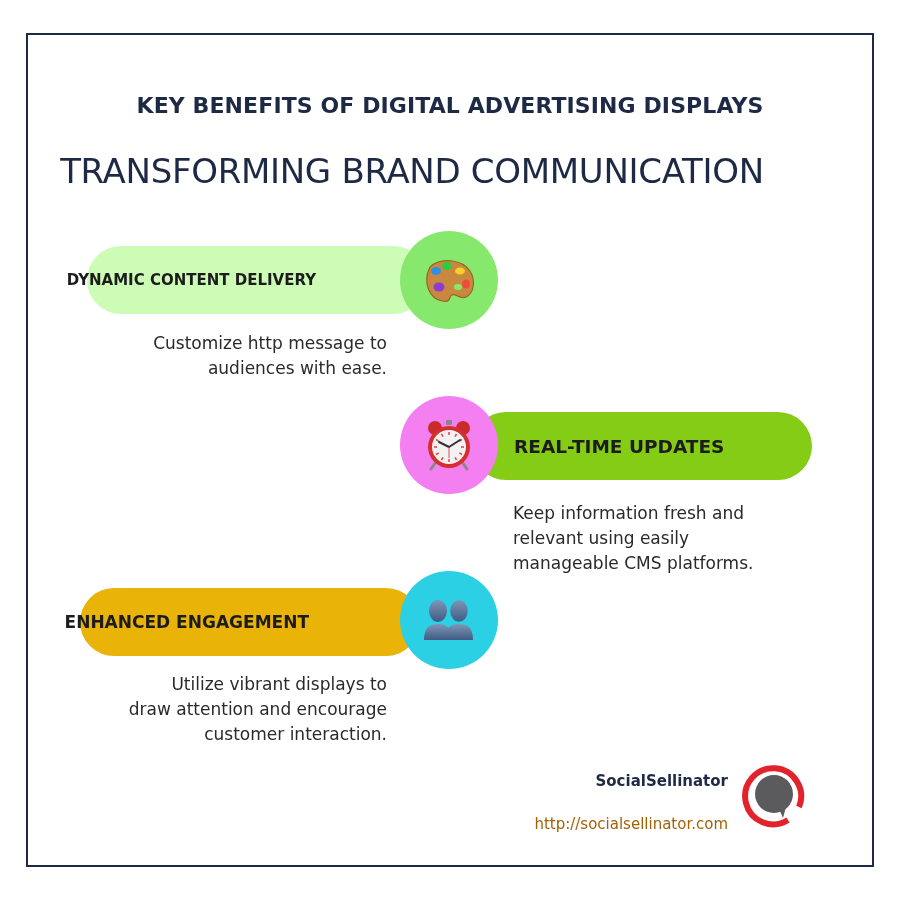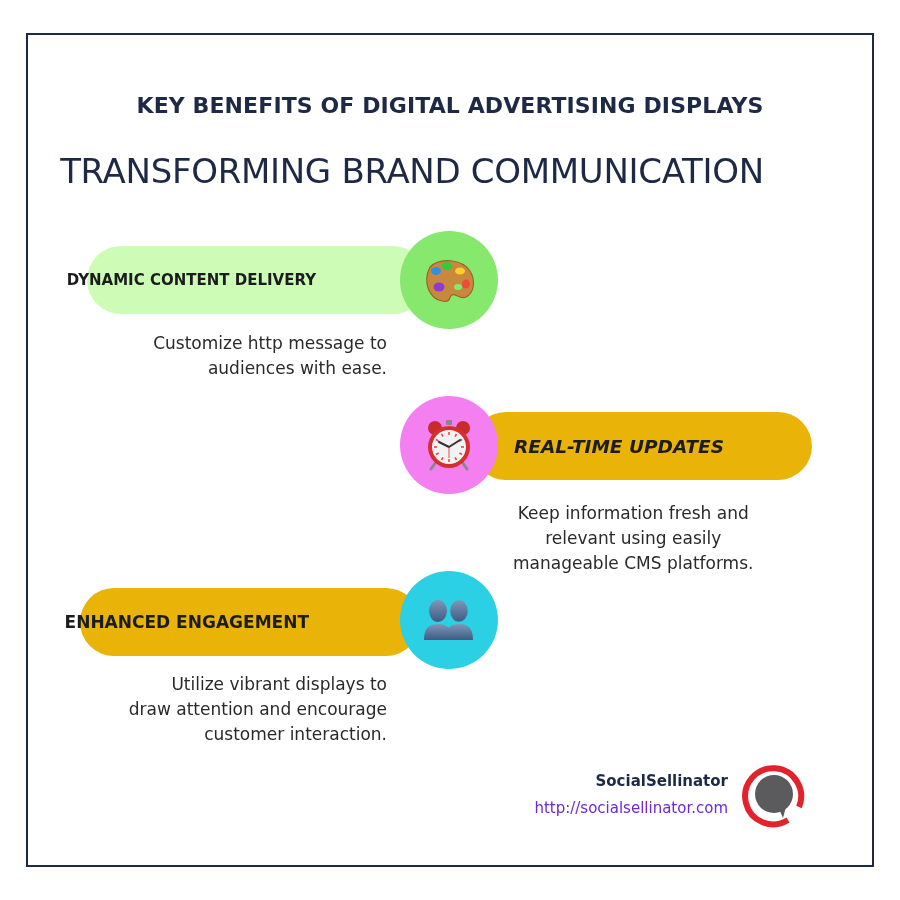--- a/index.html
+++ b/index.html
@@ -35,33 +35,33 @@
     .circle {
       position: absolute; width: 98px; height: 98px; border-radius: 50%;
       display: flex; align-items: center; justify-content: center;
     }
 
     .desc {
       position: absolute; font-family: "DejaVu Sans", sans-serif; font-size: 17px;
       line-height: 25px; color: #2a2a2a;
     }
     .desc-right { text-align: right; }
-    .desc-left { text-align: center; }
+    .desc-left { text-align: left; }
     .desc span { display: block; white-space: nowrap; }
 
     .brand {
       position: absolute; right: 172px; top: 771px; text-align: right;
     }
     .brand-name {
       font-family: "DejaVu Sans", sans-serif; font-weight: bold; font-size: 15px;
       color: #1e2a45; display: block; line-height: 20px;
     }
     .brand-url {
-      font-family: "DejaVu Sans", sans-serif; font-size: 15px; color: #6d28d9;
-      display: block; line-height: 20px; margin-top: 7px;
+      font-family: "DejaVu Sans", sans-serif; font-size: 15px; color: #a16207;
+      display: block; line-height: 20px; margin-top: 23px;
     }
     .logo { position: absolute; left: 741px; top: 763px; width: 66px; height: 66px; }
     svg { display: block; }
   </style>
 </head>
 <body>
 
 <div class="frame"></div>
 
 <h1 class="title">KEY BENEFITS OF DIGITAL ADVERTISING DISPLAYS</h1>
@@ -81,21 +81,21 @@
       <ellipse cx="44" cy="27" rx="4" ry="4.5" fill="#ef4b3c"></ellipse>
       <ellipse cx="17" cy="30" rx="5.5" ry="4.5" fill="#8e3bd6"></ellipse>
     </svg>
   </span>
 </div>
 <div class="desc desc-right" style="right:513px; top:331px;">
   <span>Customize http message to</span>
   <span>audiences with ease.</span>
 </div>
 
-<div class="pill pill-right" style="left:472px; top:412px; width:340px; background:#eab308; padding-left:42px;font-style:italic;">
+<div class="pill pill-right" style="left:472px; top:412px; width:340px; background:#84cc16; padding-left:42px;">
   <span class="pill-label" style="font-size:18.5px;">REAL-TIME UPDATES</span>
 </div>
 <div class="circle" style="left:400px; top:396px; background:#f47ff1;">
   <span>
     <svg width="54" height="54" viewBox="0 0 54 54">
       <circle cx="13" cy="10" r="7" fill="#c92a2a"></circle>
       <circle cx="41" cy="10" r="7" fill="#c92a2a"></circle>
       <rect x="24" y="2" width="6" height="5" rx="1" fill="#888"></rect>
       <line x1="14" y1="44" x2="9" y2="51" stroke="#888" stroke-width="3" stroke-linecap="round"></line>
       <line x1="40" y1="44" x2="45" y2="51" stroke="#888" stroke-width="3" stroke-linecap="round"></line>

